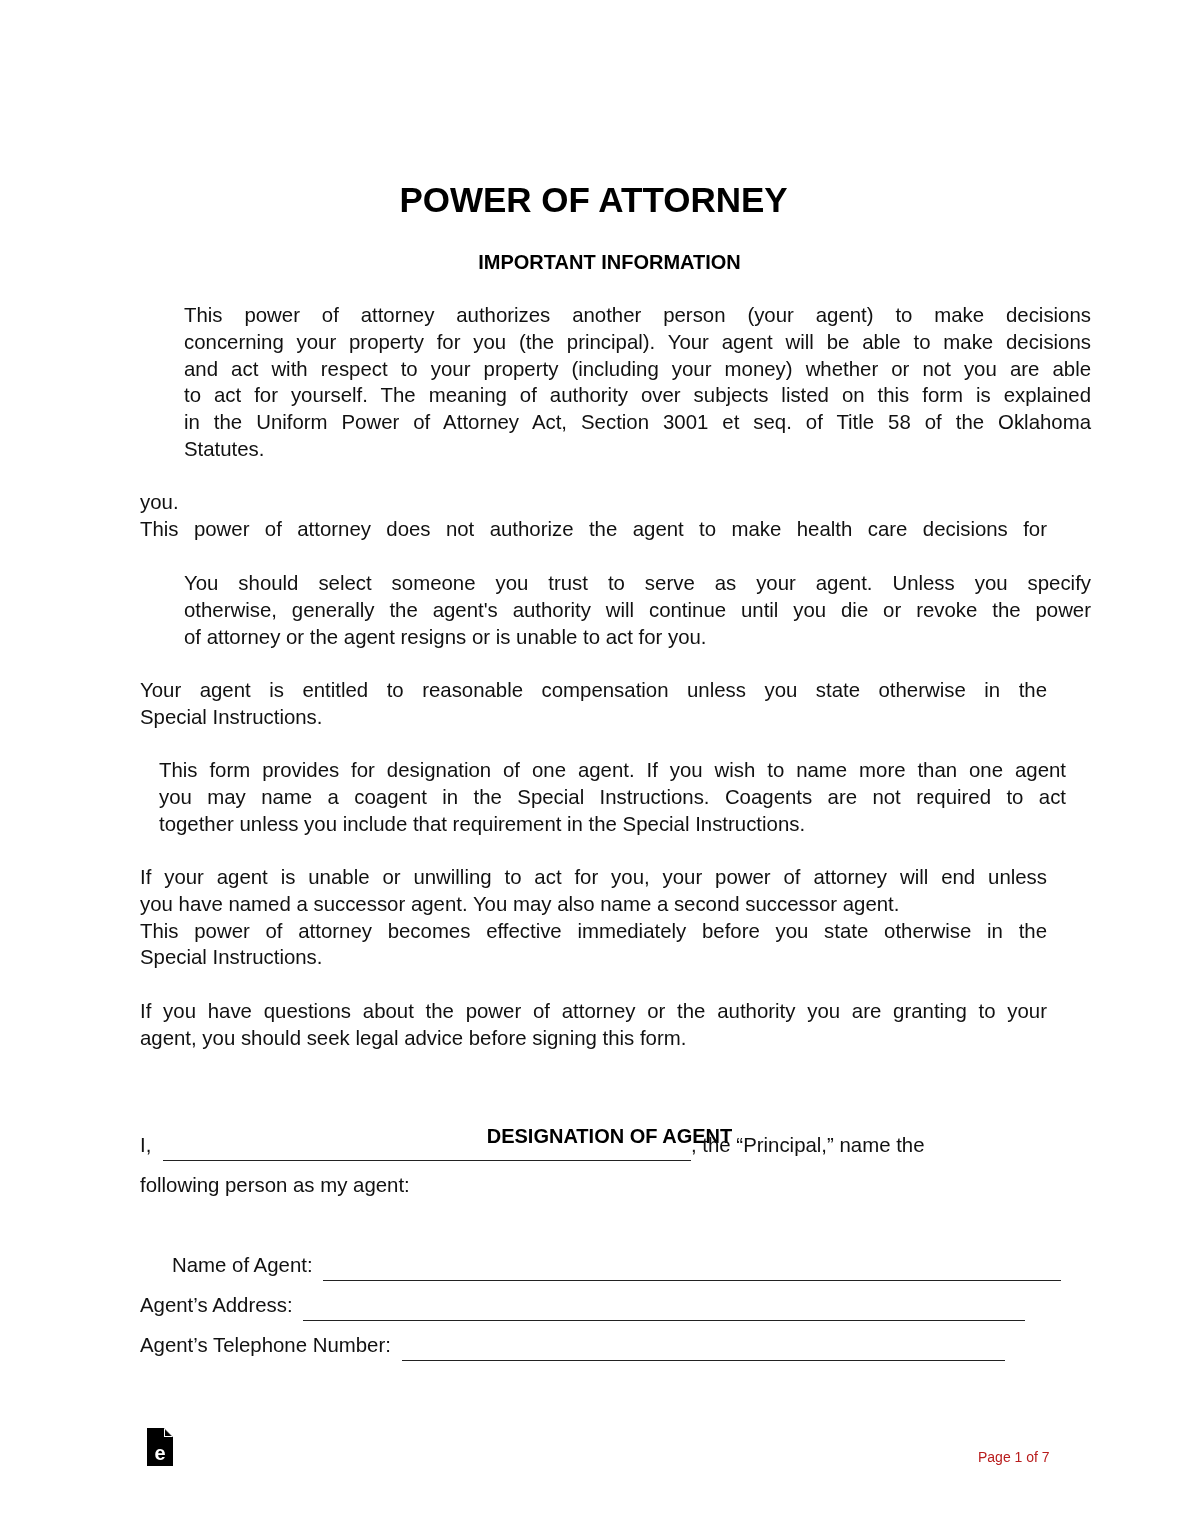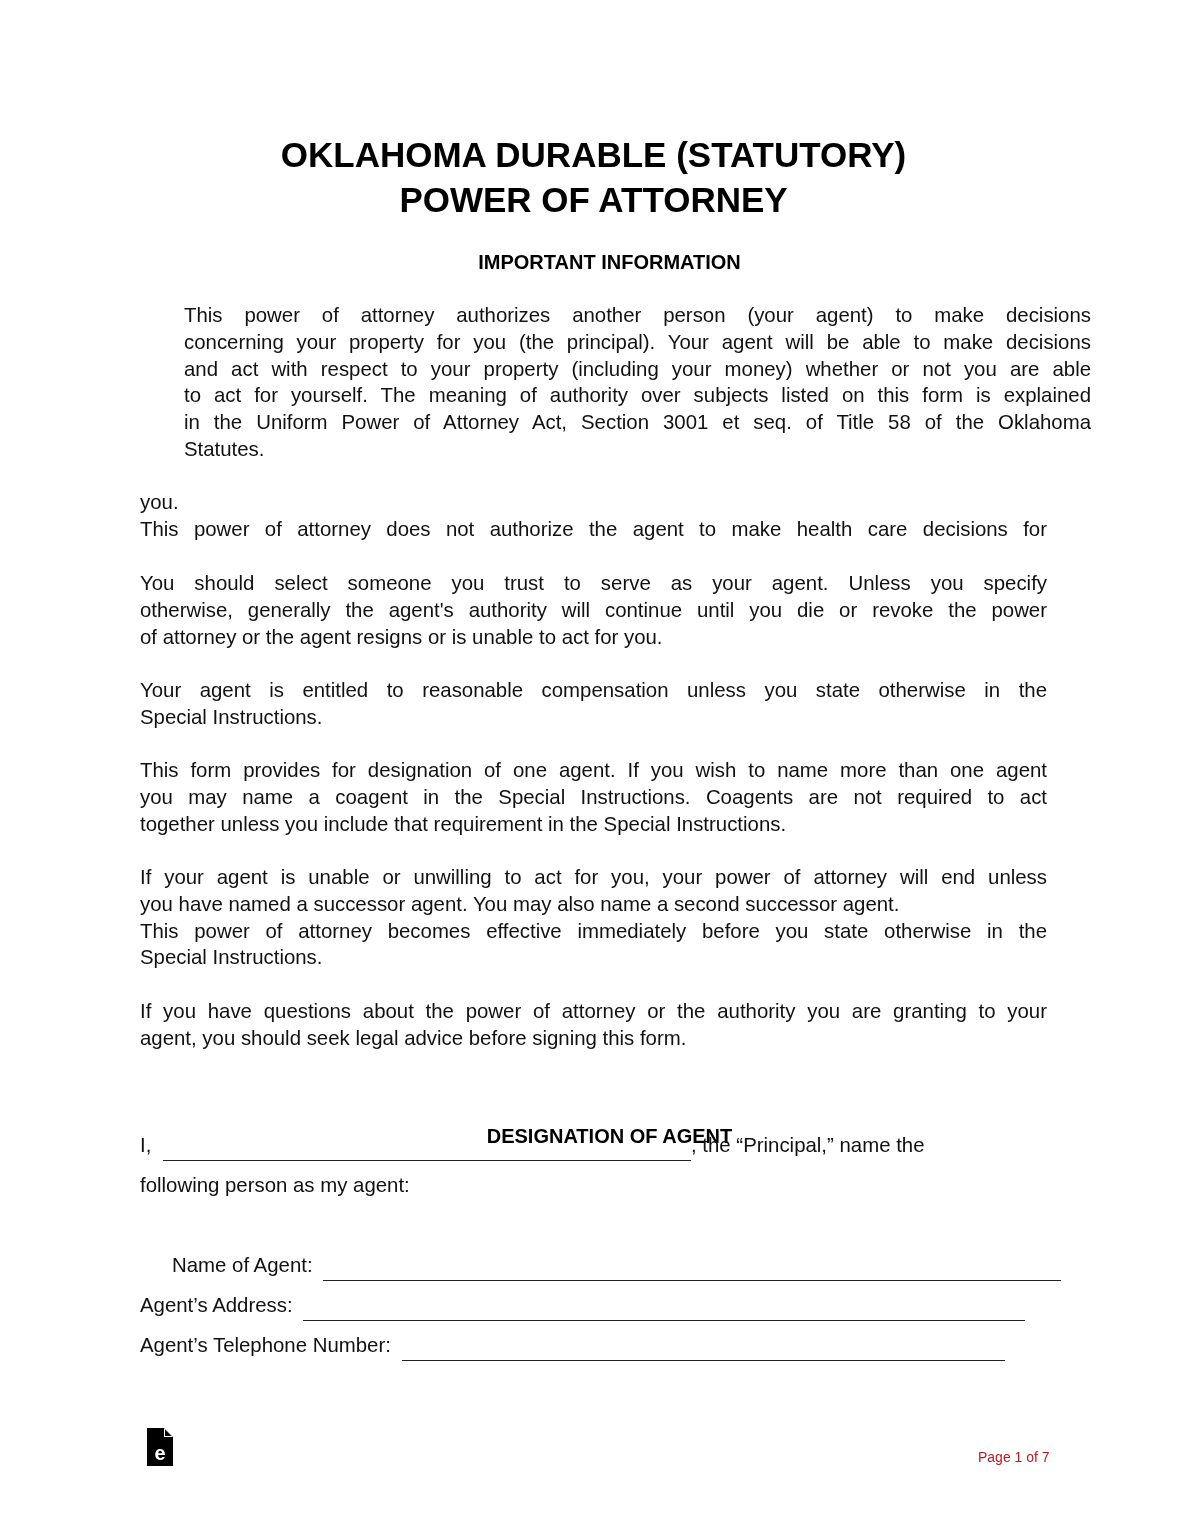--- a/index.html
+++ b/index.html
@@ -98,51 +98,50 @@
       font-size: 14px;
       line-height: 22px;
       color: #b91c1c;
     }
   </style>
 </head>
 <body>
 
 <div class="page">
 
-  <div class="title l1">OKLAHOMA DURABLE (STATUTORY)</div>
   <div class="title l2">POWER OF ATTORNEY</div>
 
   <div class="heading" style="top:249px;">IMPORTANT INFORMATION</div>
 
   <div class="para" style="top:302px;margin-left:44px;">
     <span class="line">This power of attorney authorizes another person (your agent) to make decisions</span>
     <span class="line">concerning your property for you (the principal). Your agent will be able to make decisions</span>
     <span class="line">and act with respect to your property (including your money) whether or not you are able</span>
     <span class="line">to act for yourself. The meaning of authority over subjects listed on this form is explained</span>
     <span class="line">in the Uniform Power of Attorney Act, Section 3001 et seq. of Title 58 of the Oklahoma</span>
     <span class="line last">Statutes.</span>
   </div>
 
   <div class="para" style="top:489px;">
     <span class="line last">you.</span>
     <span class="line">This power of attorney does not authorize the agent to make health care decisions for</span>
   </div>
 
-  <div class="para" style="top:570px;">
+  <div class="para" style="top:570px;margin-left:44px;">
     <span class="line">You should select someone you trust to serve as your agent. Unless you specify</span>
     <span class="line">otherwise, generally the agent's authority will continue until you die or revoke the power</span>
     <span class="line last">of attorney or the agent resigns or is unable to act for you.</span>
   </div>
 
   <div class="para" style="top:677px;">
     <span class="line">Your agent is entitled to reasonable compensation unless you state otherwise in the</span>
     <span class="line last">Special Instructions.</span>
   </div>
 
-  <div class="para" style="top:757px;">
+  <div class="para" style="top:757px;margin-left:19px;">
     <span class="line">This form provides for designation of one agent. If you wish to name more than one agent</span>
     <span class="line">you may name a coagent in the Special Instructions. Coagents are not required to act</span>
     <span class="line last">together unless you include that requirement in the Special Instructions.</span>
   </div>
 
   <div class="para" style="top:864px;">
     <span class="line">If your agent is unable or unwilling to act for you, your power of attorney will end unless</span>
     <span class="line last">you have named a successor agent. You may also name a second successor agent.</span>
     <span class="line">This power of attorney becomes effective immediately before you state otherwise in the</span>
     <span class="line last">Special Instructions.</span>

